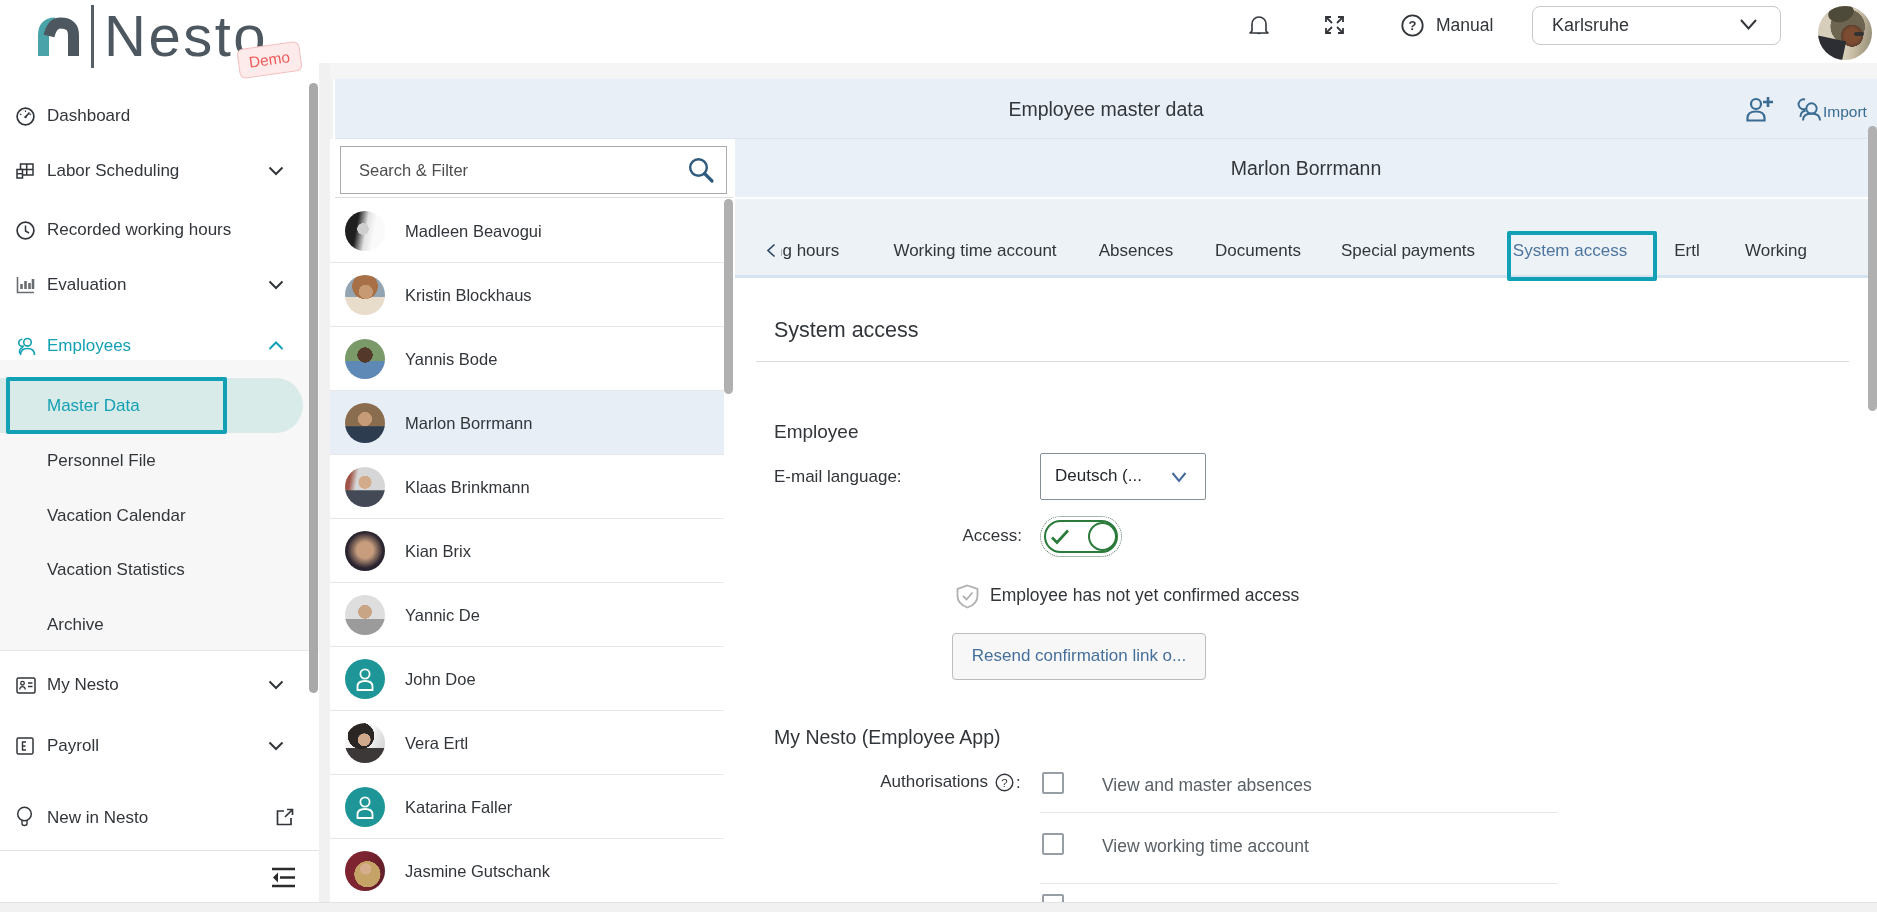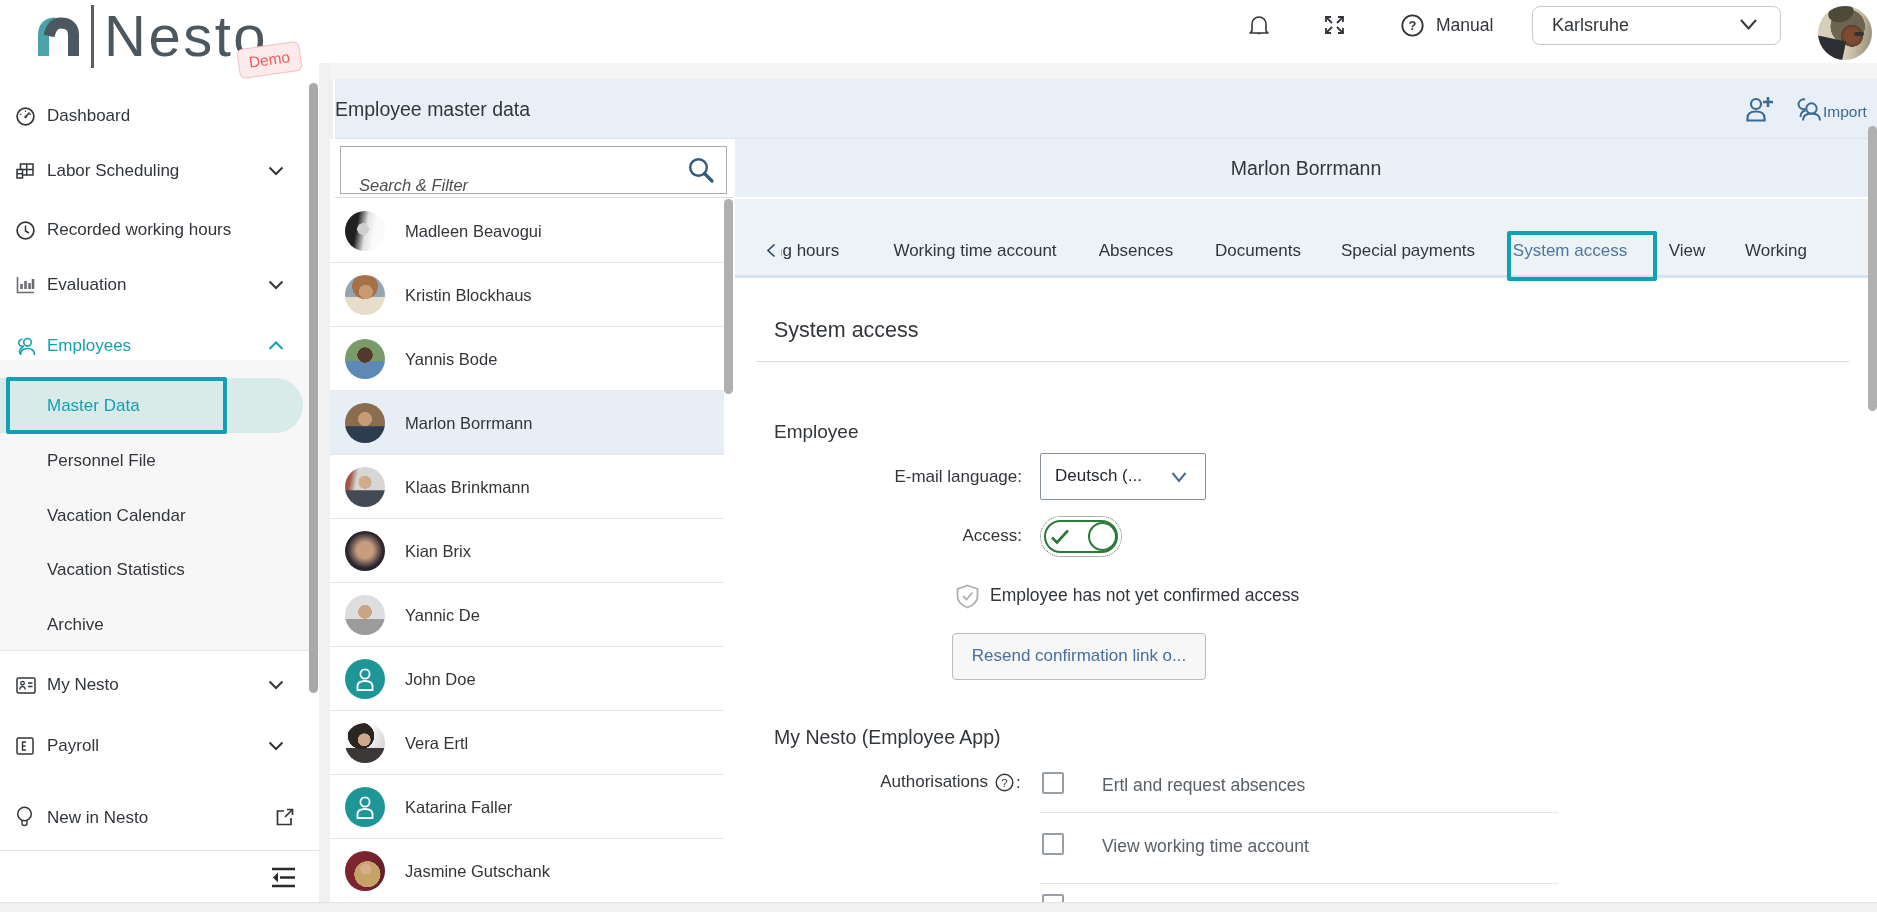--- a/index.html
+++ b/index.html
@@ -156,40 +156,40 @@
  <g stroke="#2b2b2b" stroke-width="2.4">
   <path d="M0 2 L23 2 M8 10.5 L23 10.5 M0 19 L23 19"></path>
  </g>
  <path d="M6 5.5 L1 10.5 L6 15.5 Z" fill="#2b2b2b"></path>
 </svg>
 
 <div class="abs" style="left:319px;top:63px;width:14px;height:849px;background:#f1f1f1;"></div>
 <div class="abs" style="left:330px;top:63px;width:1547px;height:16px;background:#f5f5f5;"></div>
 
 <div class="abs" style="left:335px;top:79px;width:1542px;height:60px;background:#e8eff6;border-bottom:1px solid #dbe5f0;"></div>
-<div class="txt" style="left:335px;top:79px;width:1542px;height:60px;line-height:60px;font-size:19.5px;text-align:left;">Employee master data</div>
+<div class="txt" style="left:335px;top:79px;width:1542px;height:60px;line-height:60px;font-size:19.5px;text-align:center;">Employee master data</div>
 <svg style="left:1745px;top:94px;" width="30" height="30" viewBox="0 0 30 30">
  <g fill="none" stroke="#3a6b92" stroke-width="2.2">
   <circle cx="11" cy="10" r="5"></circle>
   <path d="M2.5 26.5 L2.5 24 Q2.5 17.5 11 17.5 Q19.5 17.5 19.5 24 L19.5 26.5 Z"></path>
   <path d="M23 3 L23 13 M18 8 L28 8" stroke-width="2.6"></path>
  </g>
 </svg>
 <svg style="left:1797px;top:96px;" width="26" height="26" viewBox="0 0 26 26">
  <g fill="none" stroke="#3a6b92" stroke-width="1.9">
   <circle cx="14.5" cy="12.5" r="5.2"></circle>
   <path d="M6 24.5 Q6 17.5 14.5 17.5 Q23 17.5 23 24.5"></path>
   <path d="M8 3.5 a5 5 0 1 0 1.8 8.6 M3.5 21 Q3.5 15.5 8.5 14.8"></path>
  </g>
 </svg>
 <div class="txt" style="left:1823px;top:103px;line-height:17px;font-size:15.5px;color:#3a6b92;">Import</div>
 
 <div class="abs" style="left:330px;top:139px;width:403px;height:763px;background:#fff;"></div>
 <div class="abs" style="left:340px;top:146px;width:387px;height:48px;border:1px solid #ababab;background:#fff;"></div>
-<div class="txt" style="left:359px;top:161px;line-height:48px;font-size:16.5px;font-style:italic;color:#4e4e4e;">Search &amp; Filter</div>
+<div class="txt" style="left:359px;top:146px;line-height:48px;font-size:16.5px;color:#4e4e4e;">Search &amp; Filter</div>
 <svg style="left:687px;top:156px;" width="28" height="28" viewBox="0 0 28 28">
  <circle cx="11.5" cy="11.5" r="8.3" fill="none" stroke="#2e5a7d" stroke-width="2.4"></circle>
  <path d="M17.5 17.5 L25 25" stroke="#2e5a7d" stroke-width="3.2" stroke-linecap="round"></path>
 </svg>
 <div class="abs" style="left:335px;top:197px;width:398px;height:1px;background:#dcdcdc;"></div>
 <div class="abs row" style="top:199px;"></div>
 <div class="abs ava" style="top:211px;background:radial-gradient(circle at 45% 45%,#cfcfcf 0 18%,rgba(0,0,0,0) 19%),linear-gradient(100deg,#1f1f1f 30%,#e3e3e3 52%,#fafafa 70%);"></div>
 <div class="txt nm" style="top:199px;">Madleen Beavogui</div>
 
 <div class="abs row" style="top:263px;"></div>
@@ -247,28 +247,28 @@
  <path d="M8.5 1.5 L2 7.5 L8.5 13.5" fill="none" stroke="#2f4a63" stroke-width="1.7"></path>
 </svg>
 <div class="abs" style="left:781px;top:213px;width:72px;height:76px;overflow:hidden;">
  <div class="txt" style="left:-8px;top:0;height:76px;line-height:76px;font-size:17px;">ng hours</div>
 </div>
 <div class="tab" style="left:875px;width:200px;">Working time account</div>
 <div class="tab" style="left:1036px;width:200px;">Absences</div>
 <div class="tab" style="left:1158px;width:200px;">Documents</div>
 <div class="tab" style="left:1308px;width:200px;">Special payments</div>
 <div class="tab" style="left:1470px;width:200px;color:#4d759e;">System access</div>
-<div class="tab" style="left:1587px;width:200px;">View</div>
+<div class="tab" style="left:1587px;width:200px;">Ertl</div>
 <div class="tab" style="left:1676px;width:200px;">Working</div>
 <div class="abs" style="left:1507px;top:231px;width:150px;height:50px;border:4px solid #12a0b4;border-radius:2px;z-index:5;"></div>
 <div class="abs" style="left:735px;top:278px;width:1142px;height:624px;background:#fff;"></div>
 <div class="txt" style="left:774px;top:318px;line-height:24px;font-size:21.5px;">System access</div>
 <div class="abs" style="left:756px;top:361px;width:1093px;height:1px;background:#d9d9d9;"></div>
 <div class="txt" style="left:774px;top:420px;line-height:24px;font-size:19px;">Employee</div>
-<div class="txt" style="left:774px;top:465px;width:248px;line-height:24px;font-size:17px;text-align:right;">E-mail language:</div>
+<div class="txt" style="left:774px;top:465px;width:248px;line-height:24px;font-size:17px;">E-mail language:</div>
 
 <div class="abs" style="left:1040px;top:453px;width:166px;height:47px;border:1px solid #85909b;border-radius:2px;background:#fff;"></div>
 <div class="txt" style="left:1055px;top:453px;line-height:46px;font-size:17px;color:#24282c;">Deutsch (...</div>
 <svg style="left:1171px;top:472px;" width="16" height="11" viewBox="0 0 16 11">
  <path d="M1.5 1 L8 9 L14.5 1" fill="none" stroke="#44699b" stroke-width="2"></path>
 </svg>
 
 <div class="txt" style="left:774px;top:524px;width:248px;line-height:24px;font-size:17px;text-align:right;">Access:</div>
 <div class="abs" style="left:1040px;top:516px;width:82px;height:41px;border:1px dotted #56705a;border-radius:21px;"></div>
 <div class="abs" style="left:1044px;top:520px;width:74px;height:33px;border:2px solid #2a7a3a;border-radius:17px;background:#fff;"></div>
@@ -288,21 +288,21 @@
 
 <div class="txt" style="left:774px;top:725px;line-height:24px;font-size:19.5px;">My Nesto (Employee App)</div>
 <div class="txt" style="left:774px;top:770px;width:214px;line-height:24px;font-size:17px;text-align:right;">Authorisations</div>
 <svg style="left:995px;top:773px;" width="19" height="19" viewBox="0 0 19 19">
  <circle cx="9.5" cy="9.5" r="8.3" fill="none" stroke="#32363a" stroke-width="1.4"></circle>
  <text x="9.5" y="13.6" font-size="11.5" text-anchor="middle" fill="#32363a" font-family="Liberation Sans">?</text>
 </svg>
 <div class="txt" style="left:1016px;top:770px;line-height:24px;font-size:16.5px;">:</div>
 
 <div class="abs" style="left:1042px;top:772px;width:22px;height:22px;border:2px solid #989ea5;border-radius:2px;background:#fff;"></div>
-<div class="txt" style="left:1102px;top:773px;line-height:24px;font-size:17.5px;color:#596066;">Ertl and request absences</div>
+<div class="txt" style="left:1102px;top:773px;line-height:24px;font-size:17.5px;color:#596066;">View and master absences</div>
 <div class="abs" style="left:1040px;top:812px;width:518px;height:1px;background:#e8e8e8;"></div>
 <div class="abs" style="left:1042px;top:833px;width:22px;height:22px;border:2px solid #989ea5;border-radius:2px;background:#fff;"></div>
 <div class="txt" style="left:1102px;top:834px;line-height:24px;font-size:17.5px;color:#596066;">View working time account</div>
 <div class="abs" style="left:1040px;top:883px;width:518px;height:1px;background:#e8e8e8;"></div>
 <div class="abs" style="left:1042px;top:894px;width:22px;height:22px;border:2px solid #989ea5;border-radius:2px;background:#fff;"></div>
 
 <div class="abs" style="left:309px;top:83px;width:9px;height:610px;background:#a9a9a9;border-radius:5px;"></div>
 <div class="abs" style="left:724px;top:199px;width:9px;height:195px;background:#b0b0b0;border-radius:5px;"></div>
 <div class="abs" style="left:1868px;top:126px;width:9px;height:285px;background:#b0b0b0;border-radius:5px;"></div>
 <div class="abs" style="left:0;top:902px;width:1877px;height:10px;background:#f1f1f1;border-top:1px solid #e2e2e2;z-index:50;"></div>

